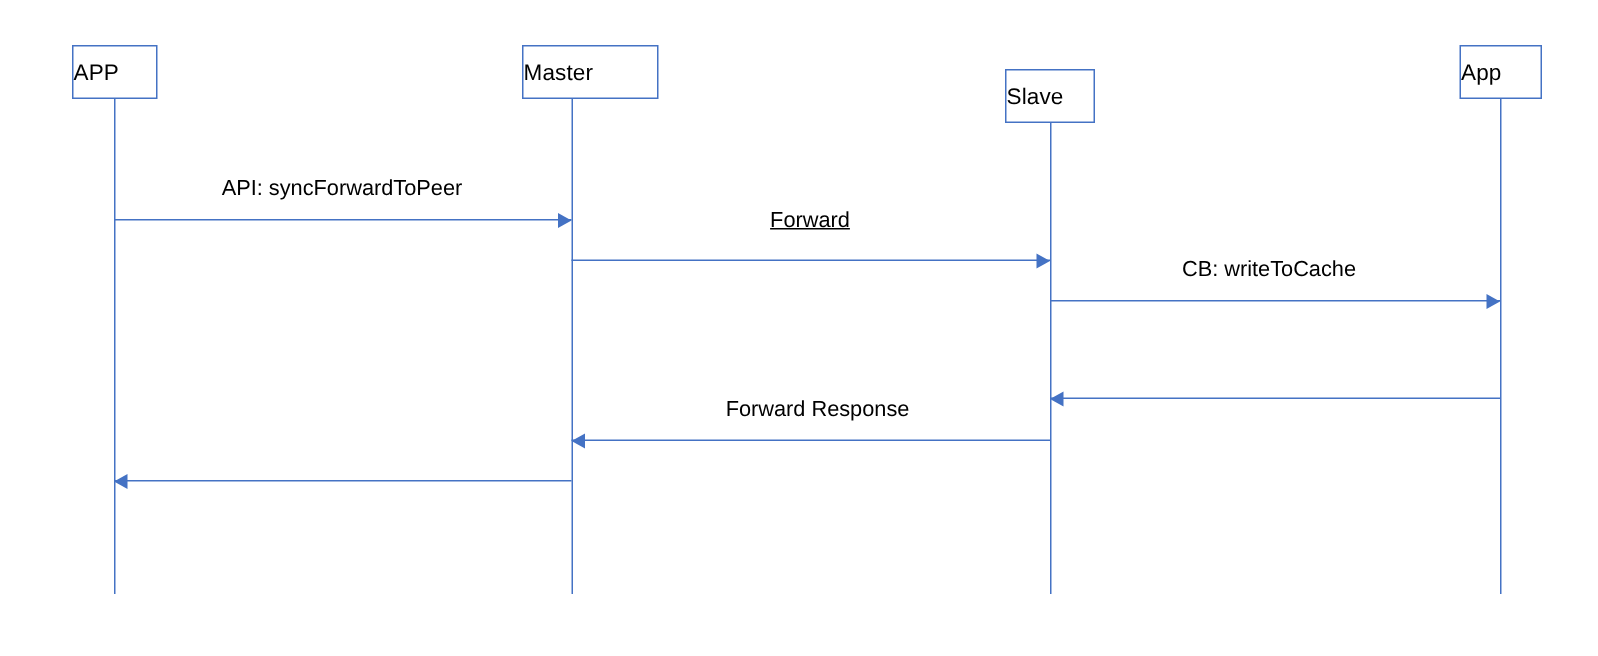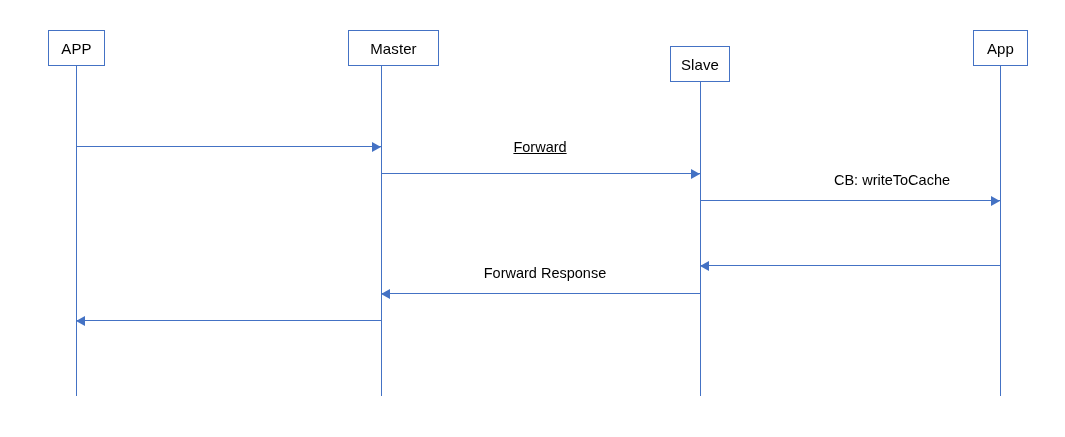--- a/index.html
+++ b/index.html
@@ -22,21 +22,20 @@
     width: 0;
     border-left: 1.6px solid #4472C4;
   }
   .participant-box {
     position: absolute;
     box-sizing: border-box;
     background: #ffffff;
     border: 1.4px solid #4472C4;
     display: flex;
     align-items: center;
-    justify-content: center;
   }
   .participant-label {
     font-size: 15px;
     color: #000000;
     line-height: 1;
     white-space: nowrap;
     letter-spacing: 0.1px;
   }
   .msg-line {
     position: absolute;
@@ -81,26 +80,27 @@
       <span class="participant-label">Master</span>
     </div>
     <div class="participant-box" style="left: 670px; top: 30px; width: 60px; height: 36px; margin-top: 16px;">
       <span class="participant-label">Slave</span>
     </div>
     <div class="participant-box" style="left: 973px; top: 30px; width: 55px; height: 36px;">
       <span class="participant-label">App</span>
     </div>
     <div class="msg-line" style="left: 76px; top: 146px; width: 305px;"></div>
     <div class="arrowhead right" style="top: 142px; left: 372px;"></div>
+    <div class="msg-label" style="left: 228px; top: 119px;">API: syncForwardToPeer</div>
     <div class="msg-line" style="left: 381px; top: 173px; width: 319px;"></div>
     <div class="arrowhead right" style="top: 169px; left: 691px;"></div>
     <div class="msg-label" style="left: 540px; top: 140px; text-decoration: underline;">Forward</div>
     <div class="msg-line" style="left: 700px; top: 200px; width: 300px;"></div>
     <div class="arrowhead right" style="top: 196px; left: 991px;"></div>
-    <div class="msg-label" style="left: 892px; top: 173px;">CB: writeToCache</div>
+    <div class="msg-label" style="left: 846px; top: 173px;">CB: writeToCache</div>
     <div class="msg-line" style="left: 700px; top: 265px; width: 300px;"></div>
     <div class="arrowhead left" style="top: 261px; left: 700px;"></div>
     <div class="msg-line" style="left: 381px; top: 293px; width: 319px;"></div>
     <div class="arrowhead left" style="top: 289px; left: 381px;"></div>
     <div class="msg-label" style="left: 545px; top: 266px; text-align: right;">Forward Response</div>
     <div class="msg-line" style="left: 76px; top: 320px; width: 305px;"></div>
     <div class="arrowhead left" style="top: 316px; left: 76px;"></div>
   </div>
 
 </body></html>

